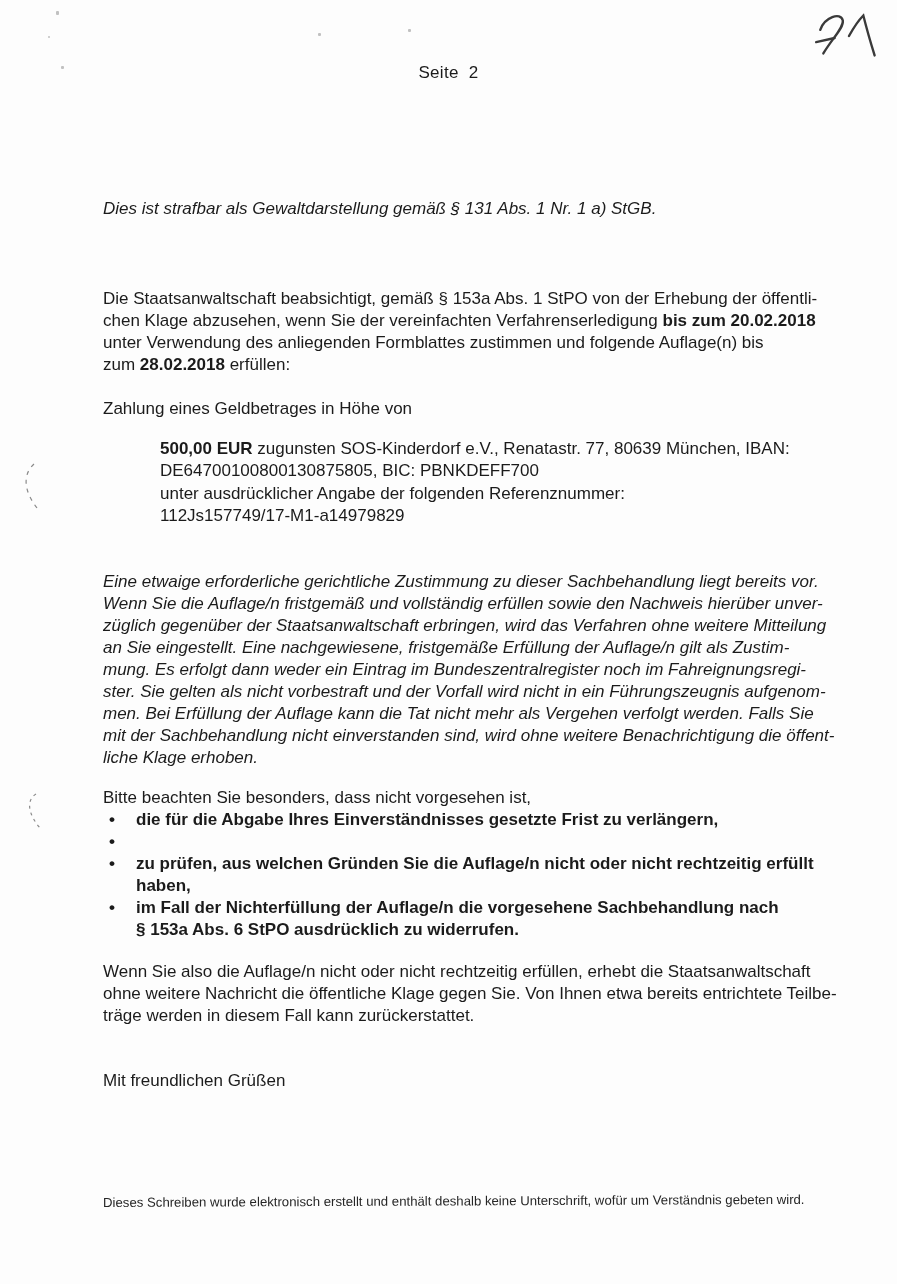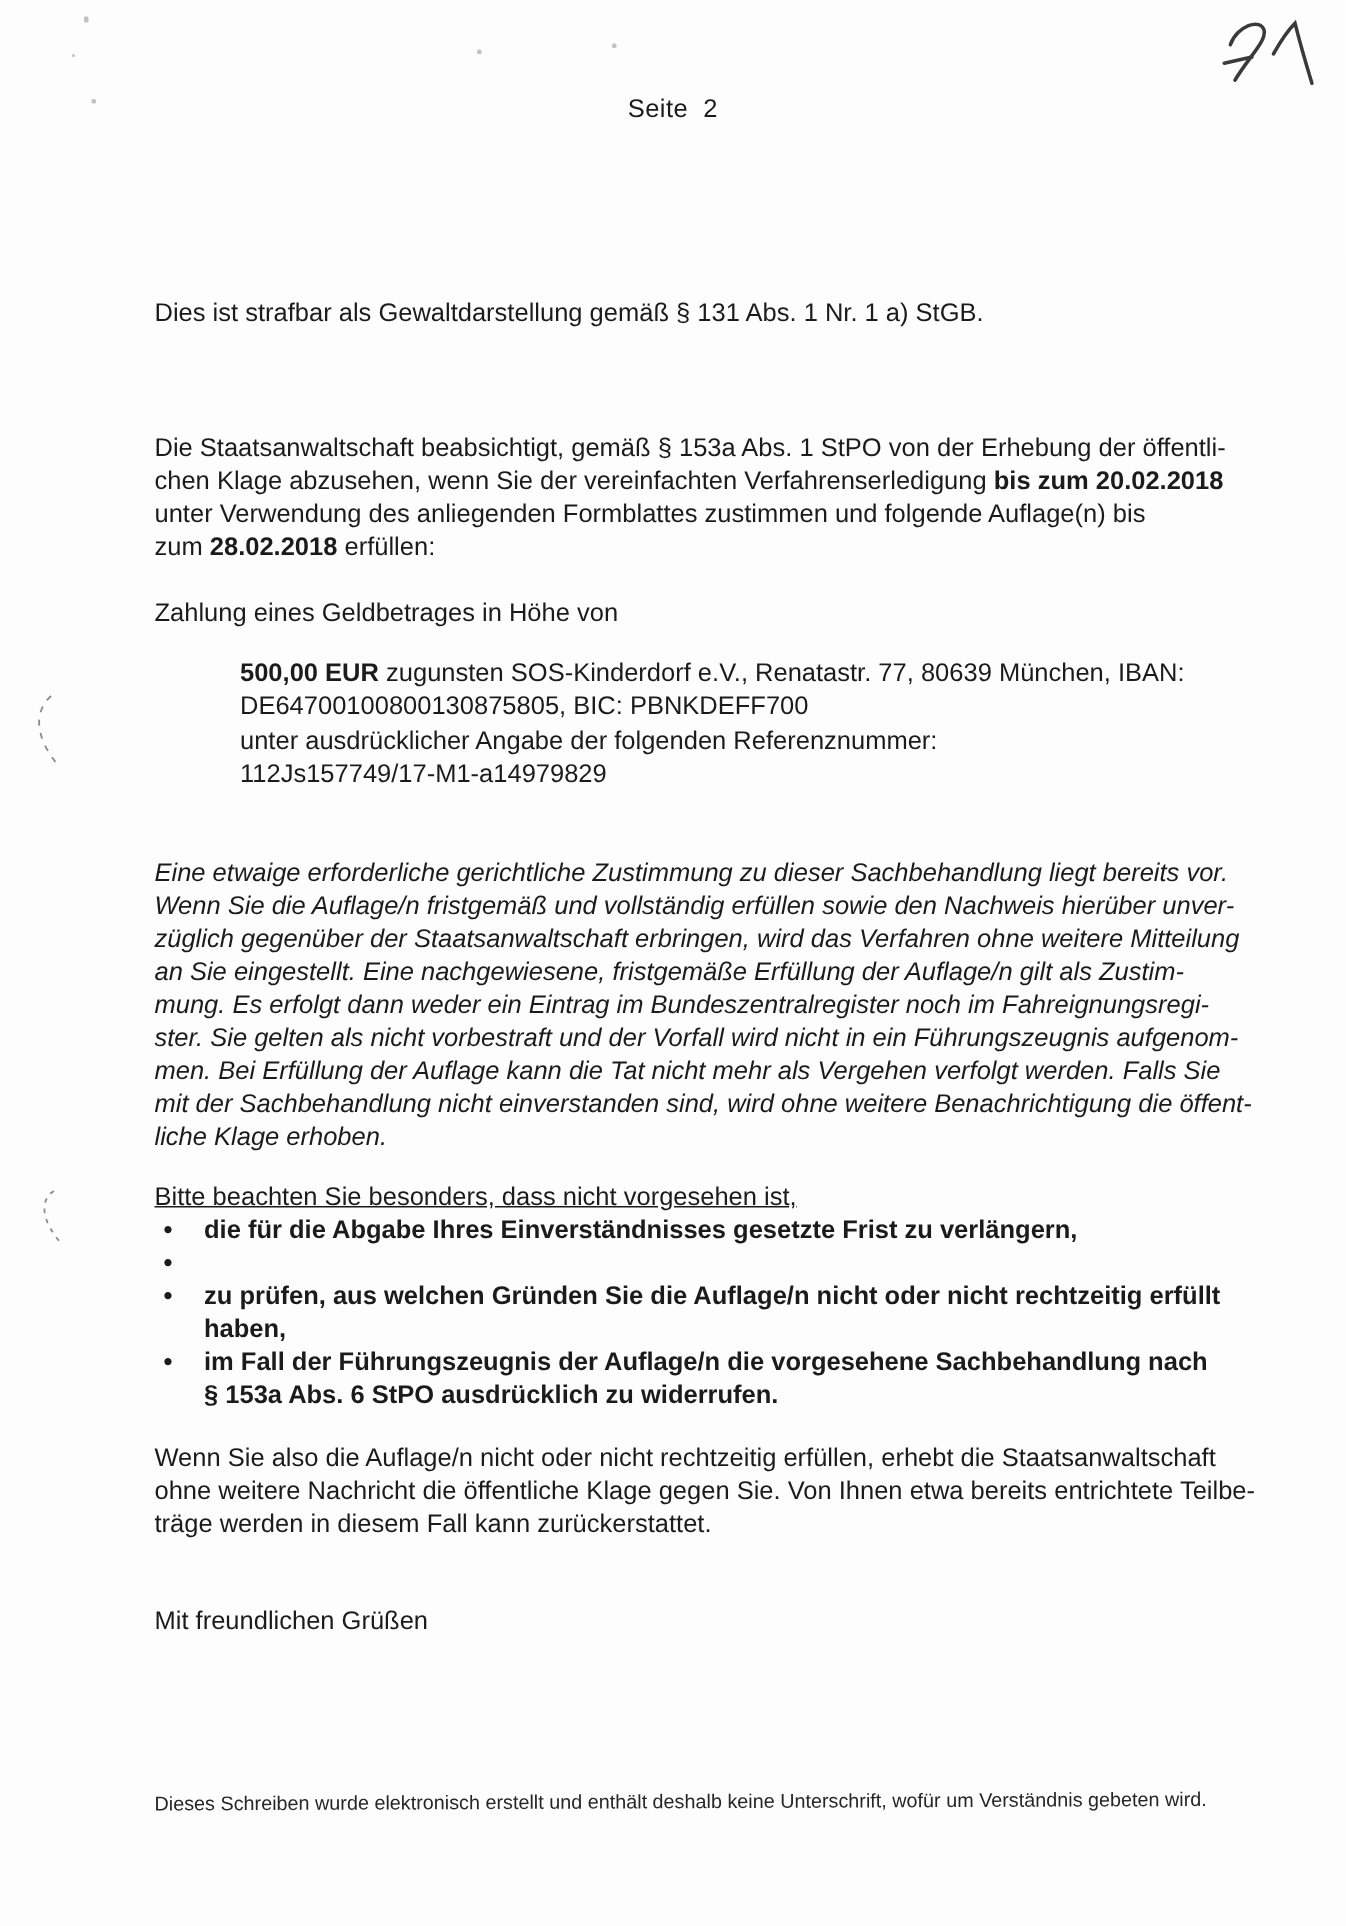--- a/index.html
+++ b/index.html
@@ -14,26 +14,26 @@
     font-size: 17px;
     line-height: 22px;
     color: #1b1b1b;
   }
   .block { position: absolute; left: 103px; white-space: nowrap; }
   .b, .bullet-text span { font-weight: 700; }
   #seite {
     left: 0; top: 38px; width: 100%;
     text-align: center; white-space: pre; letter-spacing: .3px; margin-top: 24px;
   }
-  #p1   { top: 198px; }
+  #p1   { top: 198px; font-style: italic; }
   #p2   { top: 288px; }
   #zahlung { top: 398px; text-align: right; }
   #payment { top: 438px; left: 160px; line-height: 22.3px; }
   #main { top: 571px; font-style: italic; }
-  #bitte { top: 787px; text-decoration: underline; }
+  #bitte { top: 787px; }
   #bullets {
     position: absolute; left: 106px; top: 809px;
     list-style: none; margin: 0; padding: 0; white-space: nowrap;
   }
   #bullets li { display: flex; }
   .bullet-marker { width: 27px; padding-left: 3px; font-weight: 700; flex: none; }
   #consequence { top: 961px; }
   #closing { top: 1070px; }
   #signature { top: 1113px; }
   #footer {
@@ -96,21 +96,21 @@
     </li>
     <li>
       <span class="bullet-marker">•</span>
     </li>
     <li>
       <span class="bullet-marker">•</span>
       <span class="bullet-text"><span class="b">zu prüfen, aus welchen Gründen Sie die Auflage/n nicht oder nicht rechtzeitig erfüllt</span><br><span class="b">haben,</span></span>
     </li>
     <li>
       <span class="bullet-marker">•</span>
-      <span class="bullet-text"><span class="b">im Fall der Führungszeugnis der Auflage/n die vorgesehene Sachbehandlung nach</span><br><span class="b">§ 153a Abs. 6 StPO ausdrücklich zu widerrufen.</span></span>
+      <span class="bullet-text"><span class="b">im Fall der Nichterfüllung der Auflage/n die vorgesehene Sachbehandlung nach</span><br><span class="b">§ 153a Abs. 6 StPO ausdrücklich zu widerrufen.</span></span>
     </li>
   </ul>
 
   <div class="block" id="consequence"><span>Wenn Sie also die Auflage/n nicht oder nicht rechtzeitig erfüllen, erhebt die Staatsanwaltschaft</span><br><span>ohne weitere Nachricht die öffentliche Klage gegen Sie. Von Ihnen etwa bereits entrichtete Teilbe-</span><br><span>träge werden in diesem Fall kann zurückerstattet.</span></div>
 
   <div class="block" id="closing">Mit freundlichen Grüßen</div>
 
 
   <div class="block" id="footer">Dieses Schreiben wurde elektronisch erstellt und enthält deshalb keine Unterschrift, wofür um Verständnis gebeten wird.</div>
 

